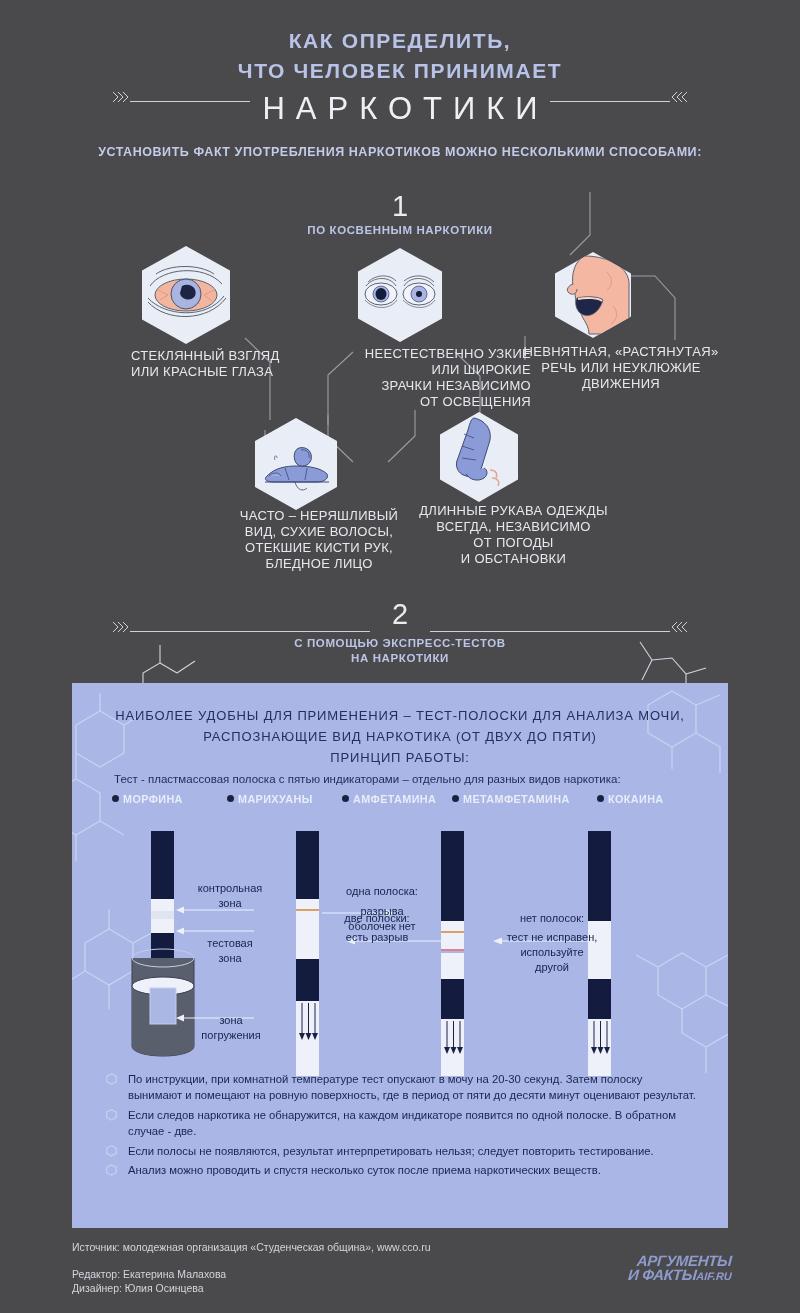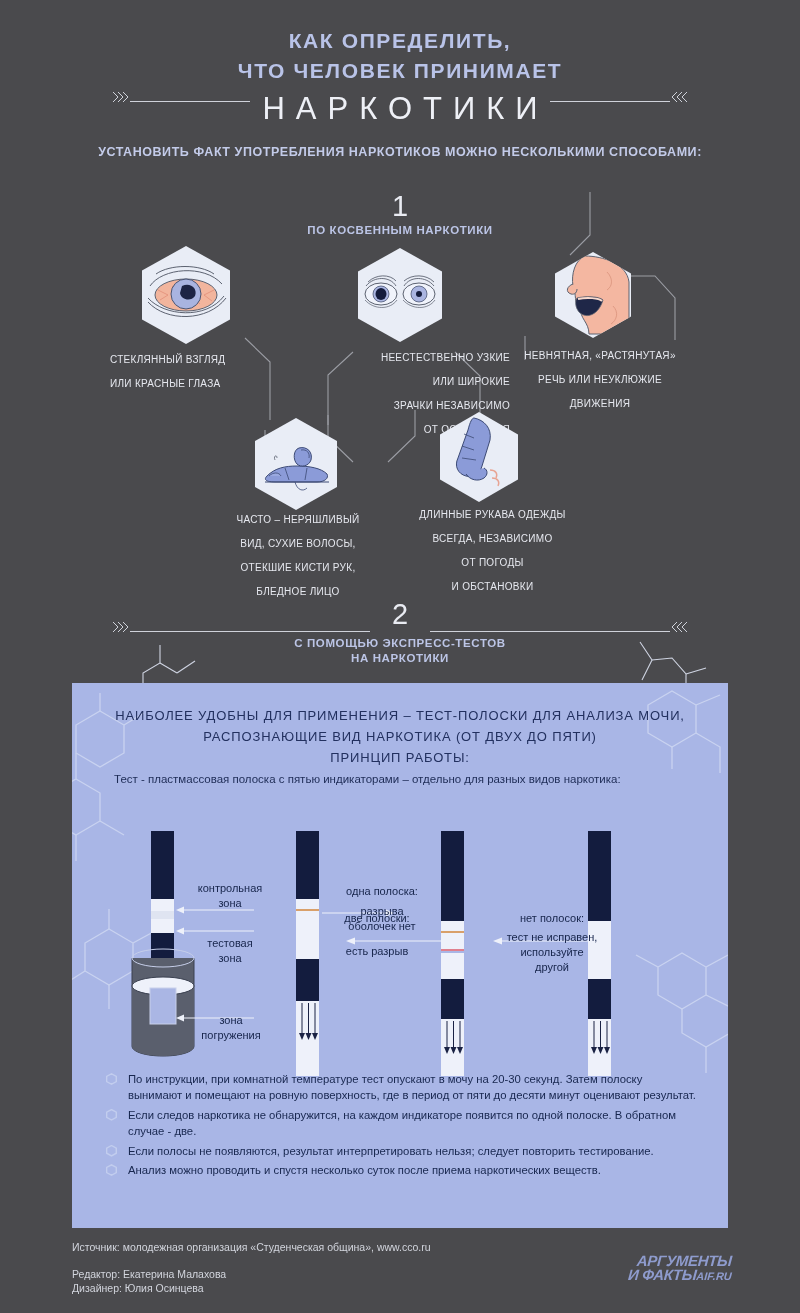--- a/index.html
+++ b/index.html
@@ -49,22 +49,23 @@
     background:#e9edf6;
   }
   .hex svg{display:block;width:100%;height:100%;}
 
   
   .conn{position:absolute;}
   .conn svg{display:block;overflow:visible;}
 
   
   .cap{
-    position:absolute;color:#e6e8ef;font-size:10px;line-height:24px;
+    position:absolute;color:#e6e8ef;font-size:13px;line-height:16px;
     letter-spacing:.3px;
+    margin-left:21px;
   }
 
   
   #panel{
     left:72px;top:683px;width:656px;height:545px;
     background:#a9b6e6;overflow:hidden;
   }
   #panel .mol{position:absolute;opacity:.85;}
   #panel .mol svg{display:block;overflow:visible;}
 
@@ -399,20 +400,27 @@
     </div>
 
     <div class="panel-head">
       <div>НАИБОЛЕЕ УДОБНЫ ДЛЯ ПРИМЕНЕНИЯ – ТЕСТ-ПОЛОСКИ ДЛЯ АНАЛИЗА МОЧИ,</div>
       <div>РАСПОЗНАЮЩИЕ ВИД НАРКОТИКА (ОТ ДВУХ ДО ПЯТИ)</div>
       <div>ПРИНЦИП РАБОТЫ:</div>
     </div>
 
     <div class="panel-intro">Тест - пластмассовая полоска с пятью индикаторами – отдельно для разных видов наркотика:</div>
 
+    <div class="drug-row">
+      <div class="drug" style="left:0px"><span class="dot"></span><span>МОРФИНА</span></div>
+      <div class="drug" style="left:115px"><span class="dot"></span><span>МАРИХУАНЫ</span></div>
+      <div class="drug" style="left:230px"><span class="dot"></span><span>АМФЕТАМИНА</span></div>
+      <div class="drug" style="left:340px"><span class="dot"></span><span>МЕТАМФЕТАМИНА</span></div>
+      <div class="drug" style="left:485px"><span class="dot"></span><span>КОКАИНА</span></div>
+    </div>
 
     <div class="strip" style="left:79px;top:148px;height:190px;">
       <div class="seg dark" style="top:0;height:68px"></div>
       <div class="seg light" style="top:68px;height:12px"></div>
       <div class="seg band" style="top:80px;height:8px"></div>
       <div class="seg light" style="top:88px;height:14px"></div>
       <div class="seg dark" style="top:102px;height:46px"></div>
       <div class="seg light" style="top:148px;height:42px"></div>
       <div class="abs arrows" style="left:2px;top:148px">
         <svg width="21" height="40" viewBox="0 0 21 40">
@@ -541,21 +549,21 @@
     <div class="leader" style="left:274px;top:253px">
       <svg width="95" height="10">
           <g stroke="#eef1fa" stroke-width="1" fill="none">
             <path d="M8 5 L95 5"></path>
           </g>
           <path d="M0 5 L9 1.5 L9 8.5 Z" fill="#eef1fa"></path>
         </svg>
     </div>
     <div class="note" style="left:255px;top:228px;width:100px;color:#16244a">
       <div>две полоски:</div>
-      <div style="white-space:pre-line;margin-top:18px">есть разрыв</div>
+      <div style="white-space:pre-line;margin-top:4px">есть разрыв</div>
     </div>
 
     <div class="strip" style="left:516px;top:148px;height:245px;">
       <div class="seg dark" style="top:0;height:90px"></div>
       <div class="seg light" style="top:90px;height:58px"></div>
       <div class="seg dark" style="top:148px;height:40px"></div>
       <div class="seg light" style="top:188px;height:57px"></div>
       <div class="abs arrows" style="left:2px;top:190px">
         <svg width="21" height="44" viewBox="0 0 21 44">
           <g stroke="#1a2244" stroke-width="1" fill="none">

